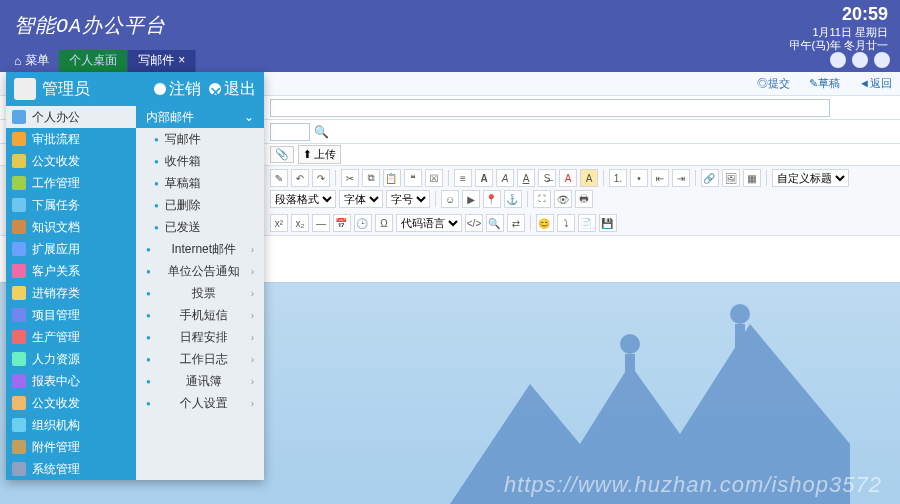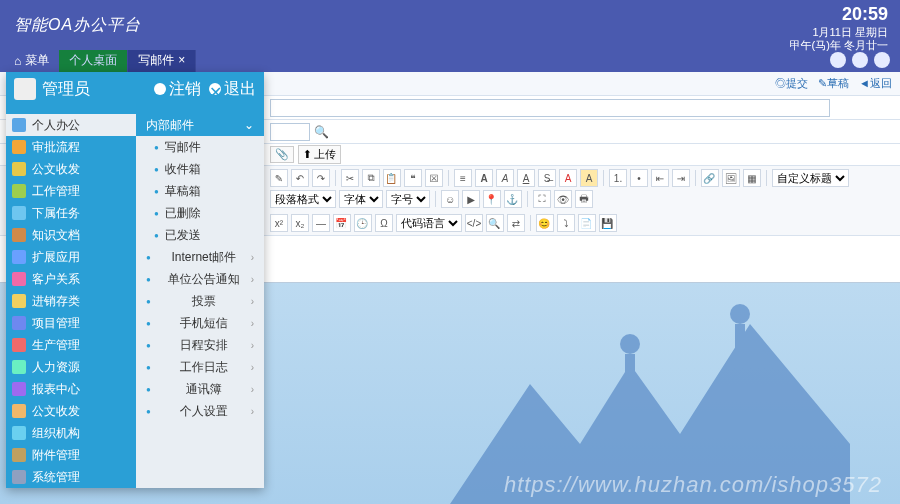--- a/index.html
+++ b/index.html
@@ -1,19 +1,19 @@
 <!DOCTYPE html>
 <html><head>
 <meta charset="utf-8">
 <style>
 * { margin: 0; padding: 0; box-sizing: border-box; font-family: "Microsoft YaHei", Arial, sans-serif; }
 body { width: 900px; height: 504px; overflow: hidden; background: #aed3ed; position: relative; }
 
 .header { height: 50px; background: #4a5aaf; color: #fff; display: flex; align-items: center; padding: 0 14px; position: relative; }
-.brand { font-size: 16px; font-style: italic; letter-spacing: 1px; }
+.brand { font-size: 20px; font-style: italic; letter-spacing: 1px; font-family: Liberation Mono, monospace; }
 .clock { position: absolute; right: 12px; top: 4px; text-align: right; font-size: 11px; line-height: 1.2; }
 .clock .time { font-size: 18px; font-weight: bold; }
 
 .tabbar { height: 22px; background: #4a5aaf; display: flex; align-items: flex-end; padding-left: 4px; gap: 0; }
 .homebtn { background: #4a5aaf; color: #fff; font-size: 12px; padding: 3px 10px; display: flex; align-items: center; gap: 4px; }
 .tab { background: #15803d; color: #cfd6ff; font-size: 12px; padding: 3px 10px; border-right: 1px solid #3b4a99; cursor: pointer; }
 .tab.active { background: #2f3e8e; color: #fff; }
 .tab .x { margin-left: 4px; }
 
 .iconbar { position: absolute; right: 10px; top: 52px; display: flex; gap: 6px; }
@@ -22,36 +22,36 @@
 .main { position: absolute; left: 0; top: 72px; right: 0; bottom: 0; background: linear-gradient(#cfe5f5, #a9cfec); }
 .silhouette { position: absolute; right: 50px; bottom: 0; width: 400px; height: 240px; opacity: .7; }
 
 .menu-panel { position: absolute; left: 6px; top: 72px; width: 258px; background: #2a9fd6; box-shadow: 0 3px 10px rgba(0,0,0,.3); }
 .menu-head { background: #2a9fd6; height: 34px; display: flex; align-items: center; padding: 0 8px; color: #fff; font-size: 16px; }
 .menu-head .av { width: 22px; height: 22px; background: #eee; border-radius: 3px; margin-right: 6px; }
 .menu-head .sp { flex: 1; }
 .menu-head .act { margin-left: 8px; display: flex; align-items: center; gap: 3px; cursor: pointer; }
 .menu-head .key { width: 12px; height: 12px; background: #fff; border-radius: 50%; display:inline-block; }
 
-.menu-body { display: flex; margin-top: 8px; }
+.menu-body { display: flex; }
 .col1 { width: 130px; background: #2a9fd6; }
 .col1 .mi { height: 22px; display: flex; align-items: center; padding: 0 6px; font-size: 12px; color: #fff; cursor: pointer; gap: 6px; }
 .col1 .mi.sel { background: #e9eef3; color: #333; }
 .col1 .ic { width: 14px; height: 14px; display: inline-block; border-radius: 2px; }
 
 .col2 { width: 128px; background: #e9eef3; }
 .col2 .grp { height: 22px; display: flex; align-items: center; justify-content: space-between; padding: 0 10px; font-size: 12px; color: #fff; background: #2a9fd6; cursor: pointer; }
 .col2 .sub { height: 22px; display: flex; align-items: center; padding-left: 18px; font-size: 12px; color: #333; cursor: pointer; gap: 6px; }
 .col2 .sub::before { content: "●"; color: #2a9fd6; font-size: 8px; }
 .col2 .plain { height: 22px; display: flex; align-items: center; justify-content: space-between; padding: 0 10px; font-size: 12px; color: #333; cursor: pointer; }
 .col2 .plain::before { content: "●"; color: #2a9fd6; font-size: 8px; margin-right: 6px; }
 .col2 .plain .chev { color: #999; font-size: 10px; }
 
 .workarea { position: absolute; left: 0; top: 72px; right: 0; background: #fff; border-bottom: 1px solid #bcd; }
-.wtop { height: 24px; background: #f5f8fc; border-bottom: 1px solid #d8e2ee; display: flex; align-items: center; justify-content: flex-end; padding: 0 8px; font-size: 11px; gap: 10px; color: #2a6db3; }
+.wtop { height: 24px; background: #f5f8fc; border-bottom: 1px solid #d8e2ee; display: flex; align-items: center; justify-content: flex-end; padding: 0 8px; font-size: 11px; gap: 19px; color: #2a6db3; }
 .wtop span { cursor: pointer; }
 .row { height: 24px; border-bottom: 1px solid #d8e2ee; display: flex; align-items: center; padding-left: 270px; }
 .row input { height: 18px; border: 1px solid #b8cadd; font-size: 11px; padding: 0 4px; }
 .row .mag { color: #888; font-size: 12px; margin-left: 4px; }
 .toolbar1 { height: 22px; border-bottom: 1px solid #d8e2ee; display: flex; align-items: center; padding-left: 270px; gap: 4px; font-size: 11px; }
 .toolbar1 .tb { padding: 1px 4px; border: 1px solid #ccc; background: #fafafa; cursor: pointer; display: flex; align-items: center; gap: 2px; }
 .editor-tb { background: #f6f8fb; border-bottom: 1px solid #d8e2ee; padding: 3px 4px 3px 270px; display: flex; flex-wrap: wrap; gap: 3px; align-items: center; font-size: 11px; }
 .editor-tb .b { width: 18px; height: 18px; border: 1px solid #cfd8e4; background: #fff; display: flex; align-items: center; justify-content: center; cursor: pointer; color: #555; font-size: 10px; }
 .editor-tb select { height: 18px; font-size: 11px; border: 1px solid #cfd8e4; background: #fff; }
 .editor-tb .sep { width: 1px; height: 16px; background: #cfd8e4; margin: 0 2px; }

